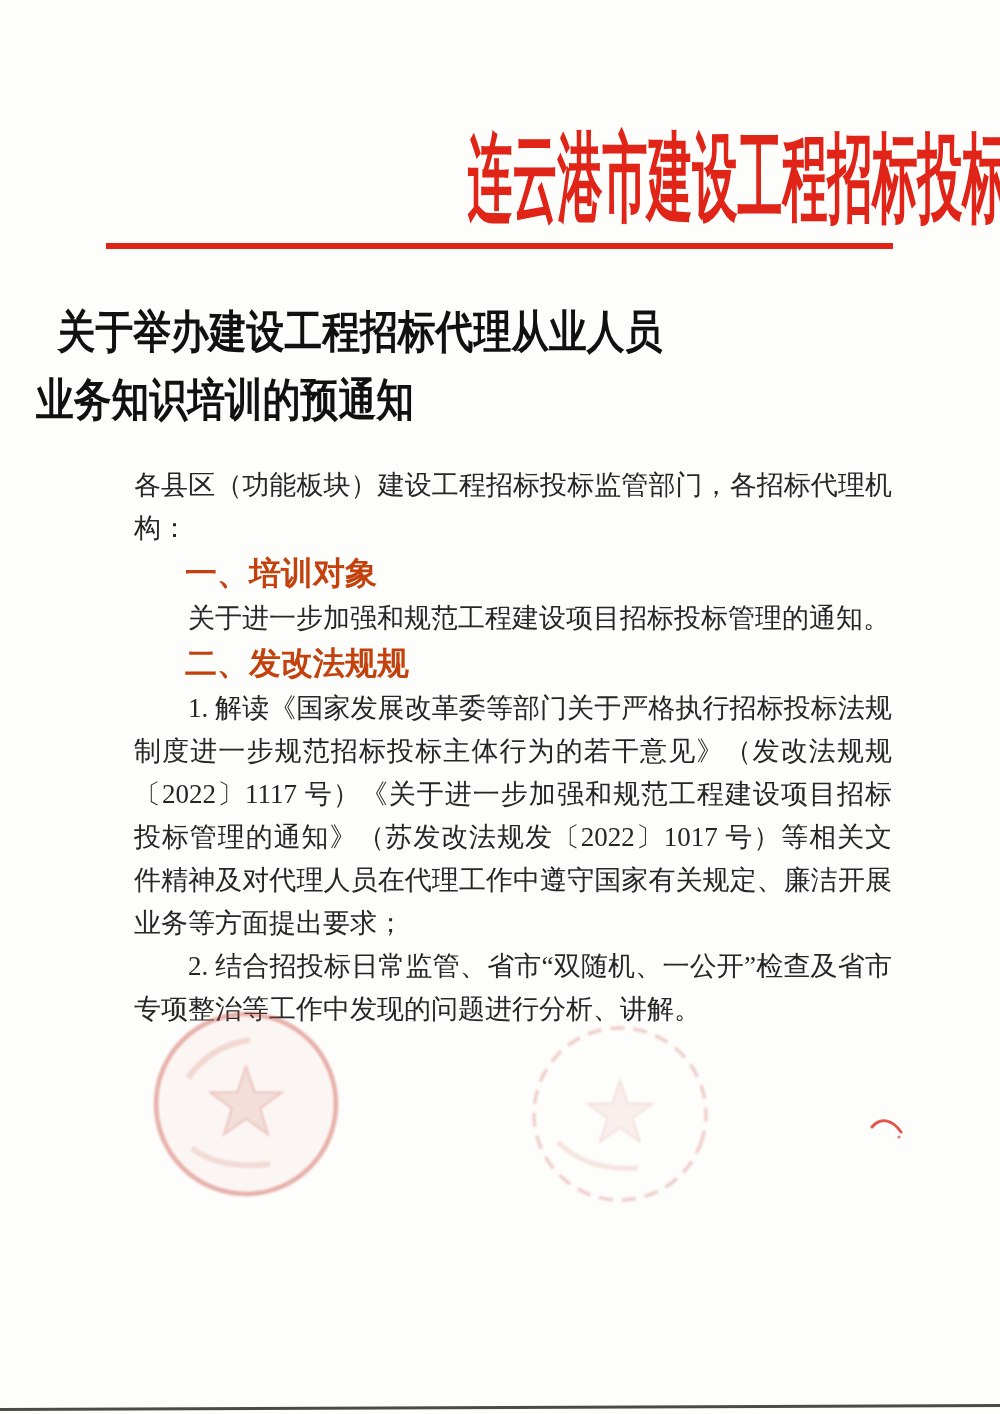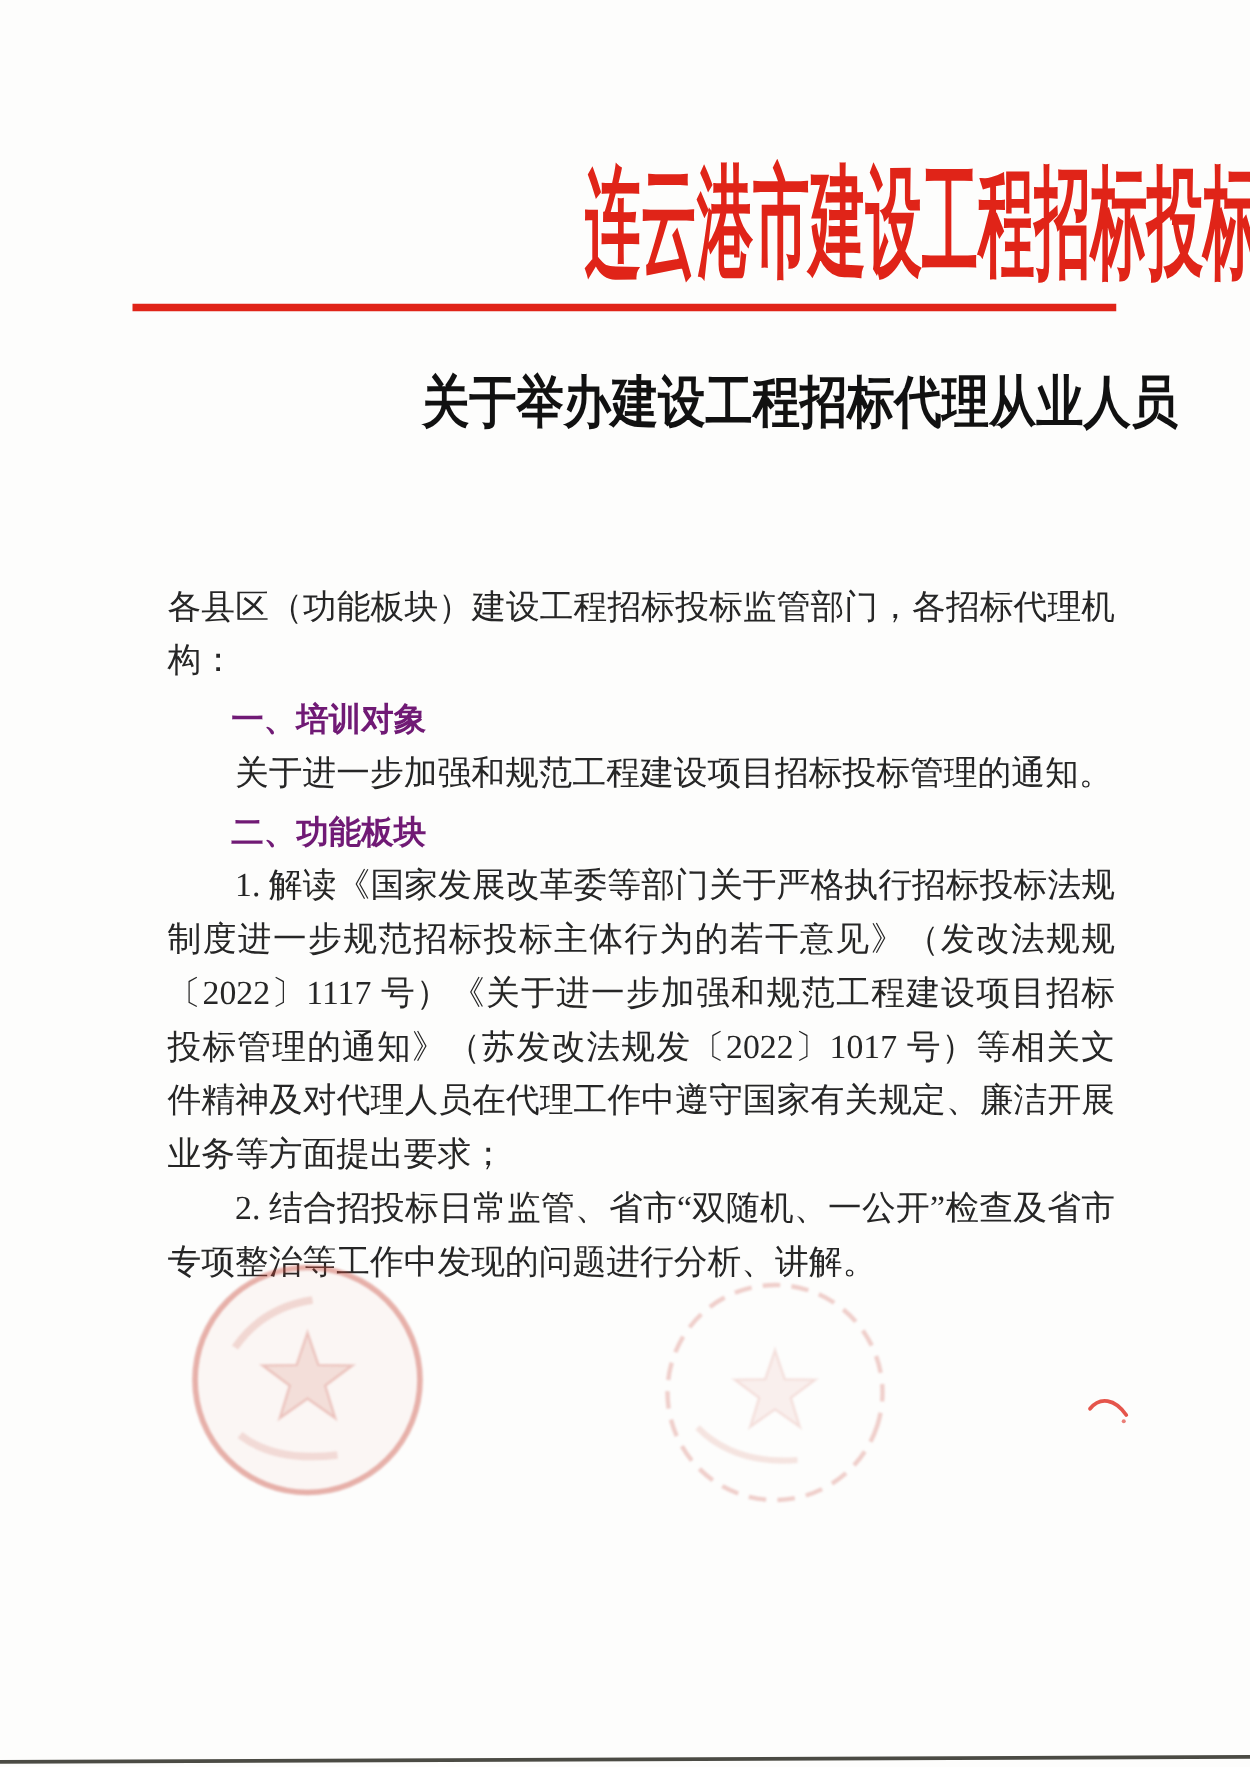--- a/index.html
+++ b/index.html
@@ -29,41 +29,41 @@
     transform:scale(0.45,0.97);
     transform-origin:center center;
     letter-spacing:0;
   }
   .red-divider{
     position:absolute;top:243px;left:106px;width:787px;height:6px;
     background:var(--accent-red);
   }
   
   .doc-title{
-    position:absolute;top:293px;left:0;width:1000px;
-    text-align:right;color:#111;
+    position:absolute;top:303px;left:0;width:1000px;
+    text-align:left;color:#111;
   }
   .doc-title .t-line{line-height:59px;}
   .doc-title .t-line span{
     display:inline-block;white-space:nowrap;
     font-size:45px;font-weight:bold;
     transform:scaleX(0.84);transform-origin:center center;
   }
   
   .body-text{
     position:absolute;top:464px;left:134px;width:758px;
     color:var(--body-text);
     font-size:27px;line-height:43px;
     text-align:justify;text-justify:inter-ideograph;
   }
   .body-text p{margin:0;}
   .body-text p.indent{text-indent:54px;}
   .body-text p.heading{
-    font-family:Liberation Sans, sans-serif;
-    font-weight:bold;font-size:26px;color:#701a75;
+    font-family:Liberation Mono, monospace;
+    font-weight:bold;font-size:32px;color:#c2410c;
     text-indent:51px;padding-top:4px;
   }
   
   .seal{position:absolute;filter:blur(0.8px);}
   .seal-a{top:1008px;left:150px;}
   .seal-b{top:1022px;left:528px;}
   .pen-mark{position:absolute;top:1115px;left:868px;}
   .scan-bottom{position:absolute;left:0;bottom:0;width:1000px;height:14px;}
 </style>
 </head>
@@ -72,27 +72,28 @@
 <div class="page">
 
   <div class="org-header">
     <span class="org-name">连云港市建设工程招标投标管理办公室</span>
   </div>
 
   <div class="red-divider"></div>
 
   <div class="doc-title">
     <div class="t-line"><span>关于举办建设工程招标代理从业人员</span></div>
+    <div class="t-line"><span>业务知识培训的预通知</span></div>
   </div>
 
   <div class="body-text">
     <p class="plain">各县区（功能板块）建设工程招标投标监管部门，各招标代理机构：</p>
     <p class="heading">一、培训对象</p>
     <p class="plain indent">关于进一步加强和规范工程建设项目招标投标管理的通知。</p>
-    <p class="heading">二、功能板块</p>
+    <p class="heading">二、发改法规规</p>
     <p class="plain indent">1. 解读《国家发展改革委等部门关于严格执行招标投标法规制度进一步规范招标投标主体行为的若干意见》（发改法规规〔2022〕1117 号）《关于进一步加强和规范工程建设项目招标投标管理的通知》（苏发改法规发〔2022〕1017 号）等相关文件精神及对代理人员在代理工作中遵守国家有关规定、廉洁开展业务等方面提出要求；</p>
     <p class="plain indent">2. 结合招投标日常监管、省市“双随机、一公开”检查及省市专项整治等工作中发现的问题进行分析、讲解。</p>
   </div>
 
   <svg class="seal seal-a" width="192" height="192">
     <circle cx="96" cy="96" r="90" fill="none" stroke="rgba(200,75,60,0.42)" stroke-width="4.5"></circle>
     <circle cx="96" cy="96" r="90" fill="rgba(200,75,60,0.04)" stroke="none"></circle>
     <polygon points="96,58 104.8,83.9 132.1,84.3 110.3,100.6 118.3,126.7 96,111 73.7,126.7 81.7,100.6 59.9,84.3 87.2,83.9" fill="rgba(200,75,60,0.14)" stroke="rgba(200,75,60,0.22)" stroke-width="2"></polygon>
     <path d="M38,70 Q60,38 100,32" fill="none" stroke="rgba(200,75,60,0.18)" stroke-width="6"></path>
     <path d="M42,140 Q70,162 120,156" fill="none" stroke="rgba(200,75,60,0.16)" stroke-width="6"></path>

